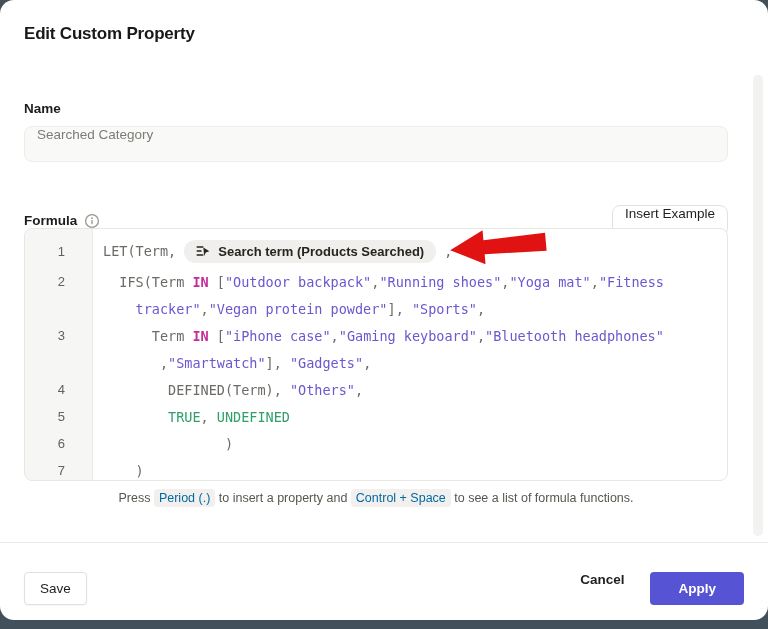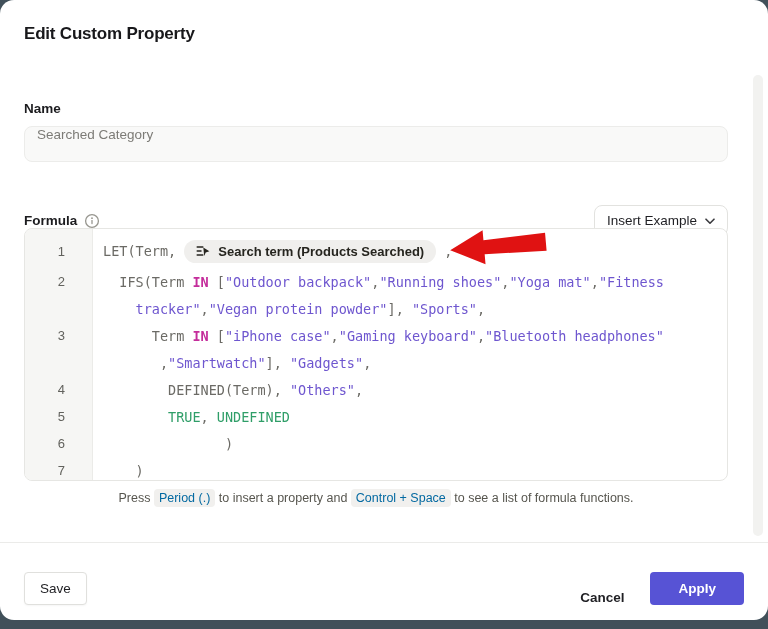--- a/index.html
+++ b/index.html
@@ -34,21 +34,21 @@
     position:absolute;left:24px;top:204px;width:704px;height:32px;
     display:flex;align-items:center;
   }
   .formula-label{position:static;margin-right:7px}
   .info-icon{display:inline-flex;align-items:center;margin-top:1px;cursor:pointer}
   .insert-example-btn{
     margin-left:auto;height:31px;padding:0 12px;
     background:#fff;border:1px solid #e2e2df;border-radius:8px;
     display:flex;align-items:center;gap:8px;
     font-family:"Liberation Sans",sans-serif;
-    font-size:13.5px;font-weight:500;color:#1f1f23;cursor:pointer;
+    font-size:13.5px;font-weight:500;color:#1f1f23;cursor:pointer;flex-direction:column;
   }
   .editor{
     position:absolute;left:24px;top:228px;width:704px;height:253px;
     border:1px solid #e6e6e3;border-radius:8px;background:#fff;
     overflow:hidden;padding-top:5px;cursor:text;
   }
   .gutter-bg{
     position:absolute;left:0;top:0;bottom:0;width:68px;
     background:#f6f6f4;border-right:1px solid #ebebe8;
   }
@@ -83,21 +83,21 @@
     color:#0369a1;font-weight:500;
   }
   .footer-divider{
     position:absolute;left:0;top:542px;width:768px;height:1px;background:#ebebe9;
   }
   .footer{
     position:absolute;left:0;bottom:0;width:768px;height:77px;
     padding:0 24px 15px;display:flex;align-items:flex-end;
     justify-content:space-between;
   }
-  .footer-right{display:flex;align-items:flex-end}
+  .footer-right{display:flex;align-items:flex-start}
   .btn{
     font-family:"Liberation Sans",sans-serif;cursor:pointer;
     font-size:13.5px;border-radius:4px;
   }
   .btn-save{
     height:33px;padding:0 15px;background:#fff;border:1px solid #e0e0dd;
     font-weight:500;color:#1f1f23;box-shadow:0 1px 2px rgba(0,0,0,.04);
   }
   .btn-cancel{
     background:none;border:none;font-weight:600;color:#1f1f23;

